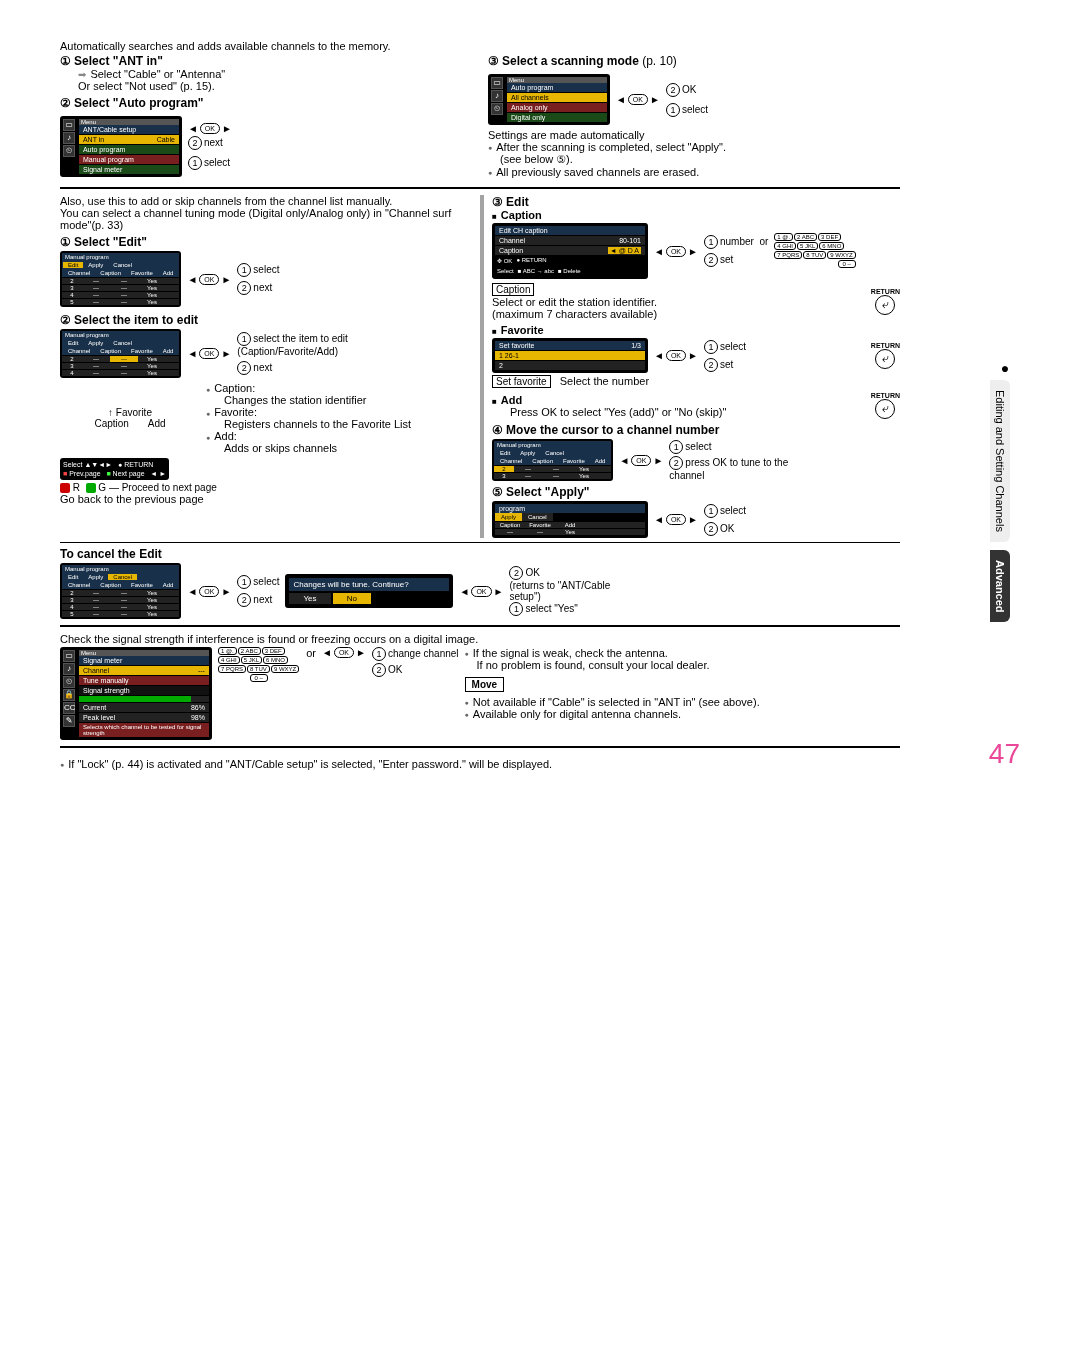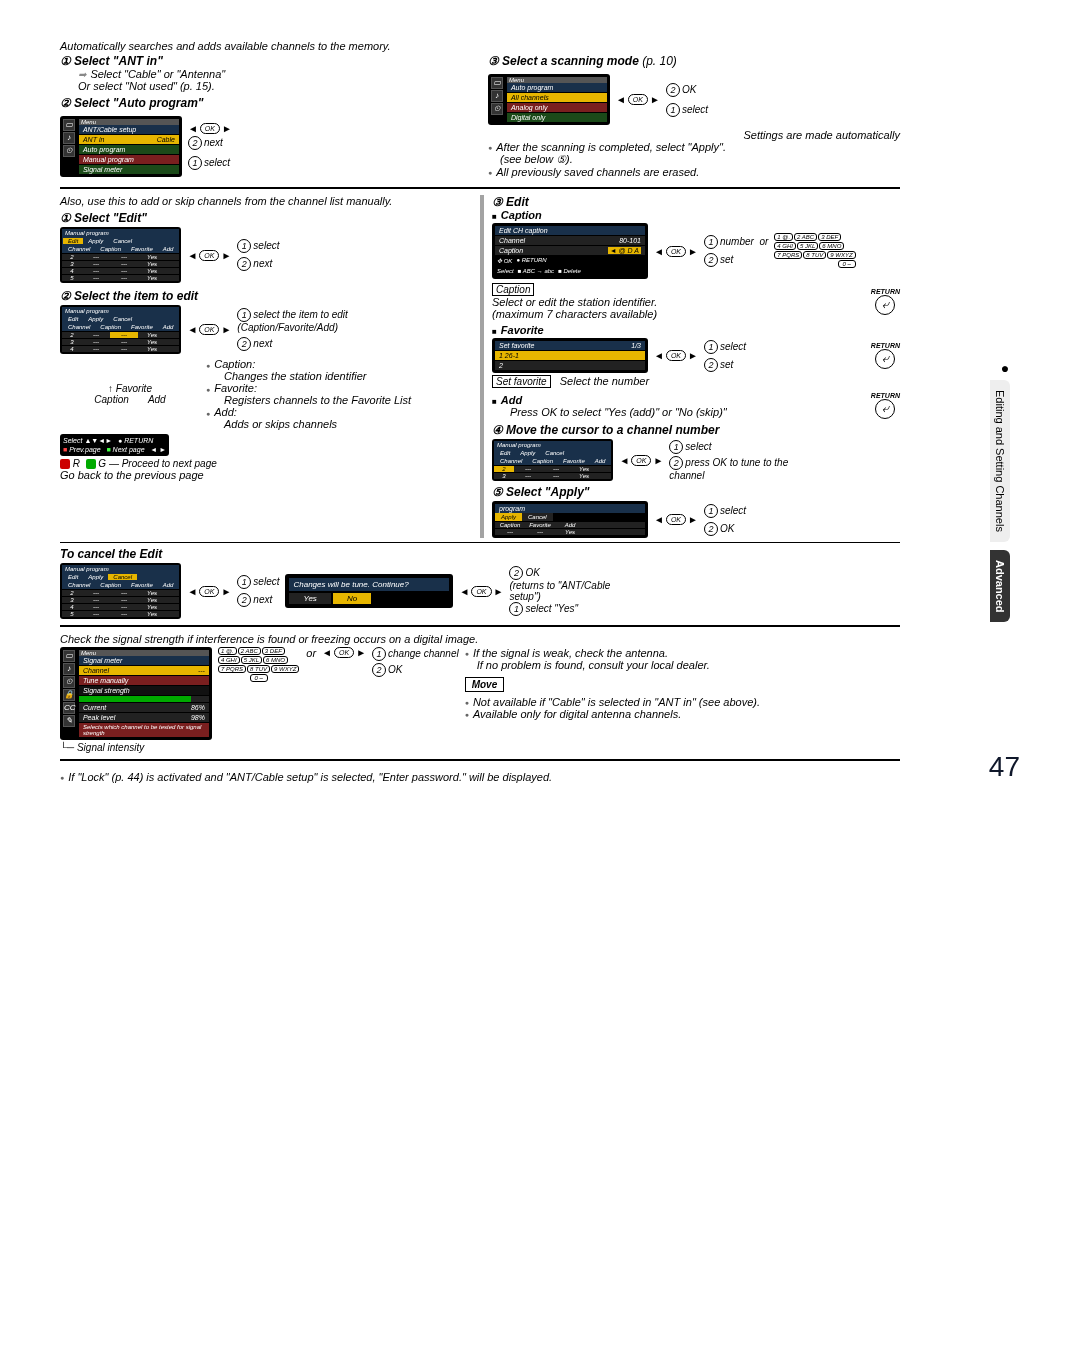--- a/index.html
+++ b/index.html
@@ -6,21 +6,21 @@
     font-family: Arial, Helvetica, sans-serif;
     font-size: 11px;
     color: #000;
     background: #fff;
     margin: 0;
     padding: 40px 60px;
     width: 1080px;
     box-sizing: border-box;
     position: relative;
   }
-  .content { width: 840px; font-style: italic; }
+  .content { width: 840px; }
   .intro { margin-bottom: 2px; }
   .row { display: flex; }
   .step-heading { font-weight: bold; font-size: 12px; }
   .regular { font-weight: normal; }
   .indent1 { padding-left: 18px; }
   .small-arrow::before { content: "➡"; margin-right: 4px; color: #888; font-size: 10px; }
 
   
   .menubox {
     display: inline-block;
@@ -135,21 +135,21 @@
   }
   .side-tab.light { background: #eee; color: #000; }
   .side-tab.dark { background: #333; color: #fff; font-weight: bold; }
   .side-dot { text-align: center; font-size: 14px; margin-bottom: 4px; }
 
   .page-num {
     position: absolute;
     right: 60px;
     bottom: 40px;
     font-size: 28px;
-    color: #0f172a;
+    color: #ec4899;
     text-align: center;
   }
 
   .note-box { border: 1px solid #000; display: inline-block; padding: 1px 6px; font-weight: bold; font-size: 10px; }
 
   .two-col-contain { display: flex; }
   .left-half { width: 50%; padding-right: 8px; box-sizing: border-box; }
   .right-half { width: 50%; padding-left: 8px; box-sizing: border-box; border-left: 4px solid #a3a3a3; }
 
   .signal-box {
@@ -307,32 +307,33 @@
             <span class="arrow-tri">◄</span>
               <span class="ok-center">OK</span>
               <span class="arrow-tri">►</span>
           </div>
         </div>
         <div class="callout">
           <div><span class="circ">2</span><span>OK</span></div>
           <div class="mt6"><span class="circ">1</span><span>select</span></div>
         </div>
       </div>
-      <div style="text-align:right">Settings are made automatically</div>
+      <div style="text-align:left">Settings are made automatically</div>
       <div class="bullet-line">After the scanning is completed, select "Apply".</div>
       <div style="padding-left:12px;">(see below ⑤).</div>
       <div class="bullet-line">All previously saved channels are erased.</div>
     </div>
   </div>
 
   <div class="section-divider"></div>
 
   <div class="two-col-contain">
     <div class="left-half">
       <div>Also, use this to add or skip channels from the channel list manually.</div>
+      <div>You can select a channel tuning mode (Digital only/Analog only) in "Channel surf mode"(p. 33)</div>
 
       <div class="step-heading mt4">① Select "Edit"</div>
       <div class="float-group mt2">
         <div class="table-mini">
           <div style="background:#19304a;padding:1px 3px;">Manual program</div>
           <div class="hdr">
             <span class="sel">Edit</span><span>Apply</span><span>Cancel</span>
           </div>
           <div class="hdr">
             <span>Channel</span><span>Caption</span><span>Favorite</span><span>Add</span>
@@ -645,21 +646,20 @@
     </div>
 
     <div style="flex:1;">
       <div class="bullet-line">If the signal is weak, check the antenna.</div>
       <div style="padding-left:12px;">If no problem is found, consult your local dealer.</div>
       <div class="mt6"><span class="note-box">Move</span></div>
       <div class="bullet-line mt4">Not available if "Cable" is selected in "ANT in" (see above).</div>
       <div class="bullet-line">Available only for digital antenna channels.</div>
     </div>
   </div>
-  <div class="mt2" style="font-size:10px;">└─ <span>Signal intensity</span></div>
 
   <div class="section-divider"></div>
 
   <div class="bottom-note bullet-line">If "Lock" (p. 44) is activated and "ANT/Cable setup" is selected, "Enter password." will be displayed.</div>
 
 </div>
 
 <div class="side-tabs">
   <div class="side-dot">●</div>
   <div class="side-tab light">Editing and Setting Channels</div>

